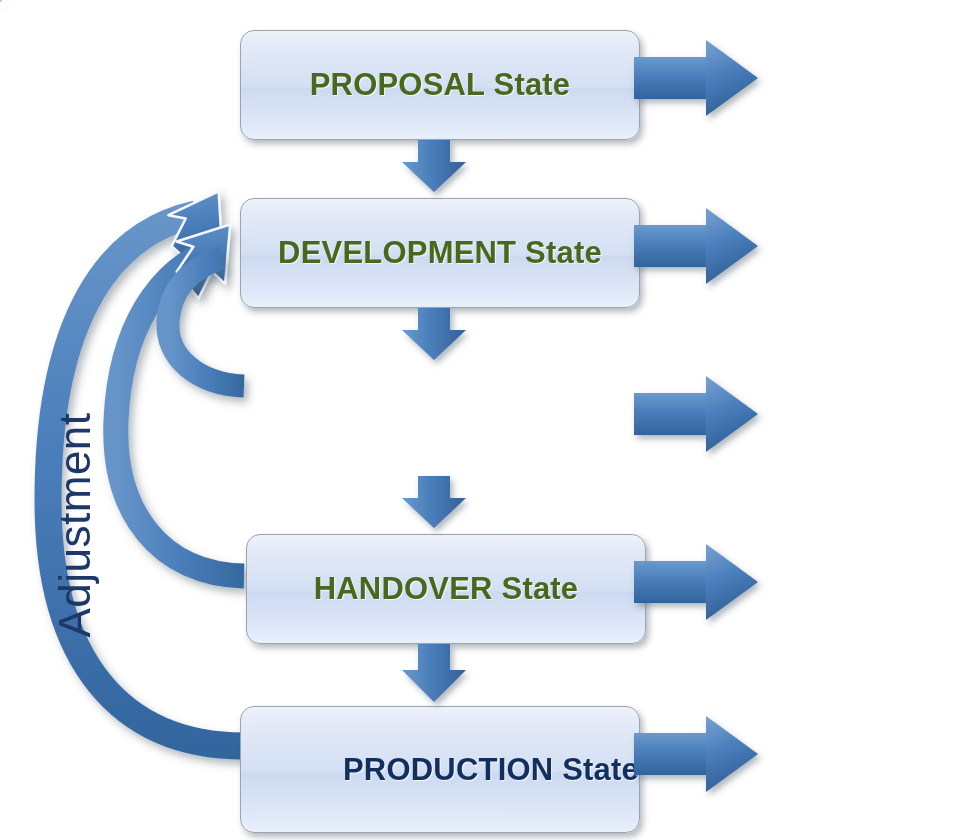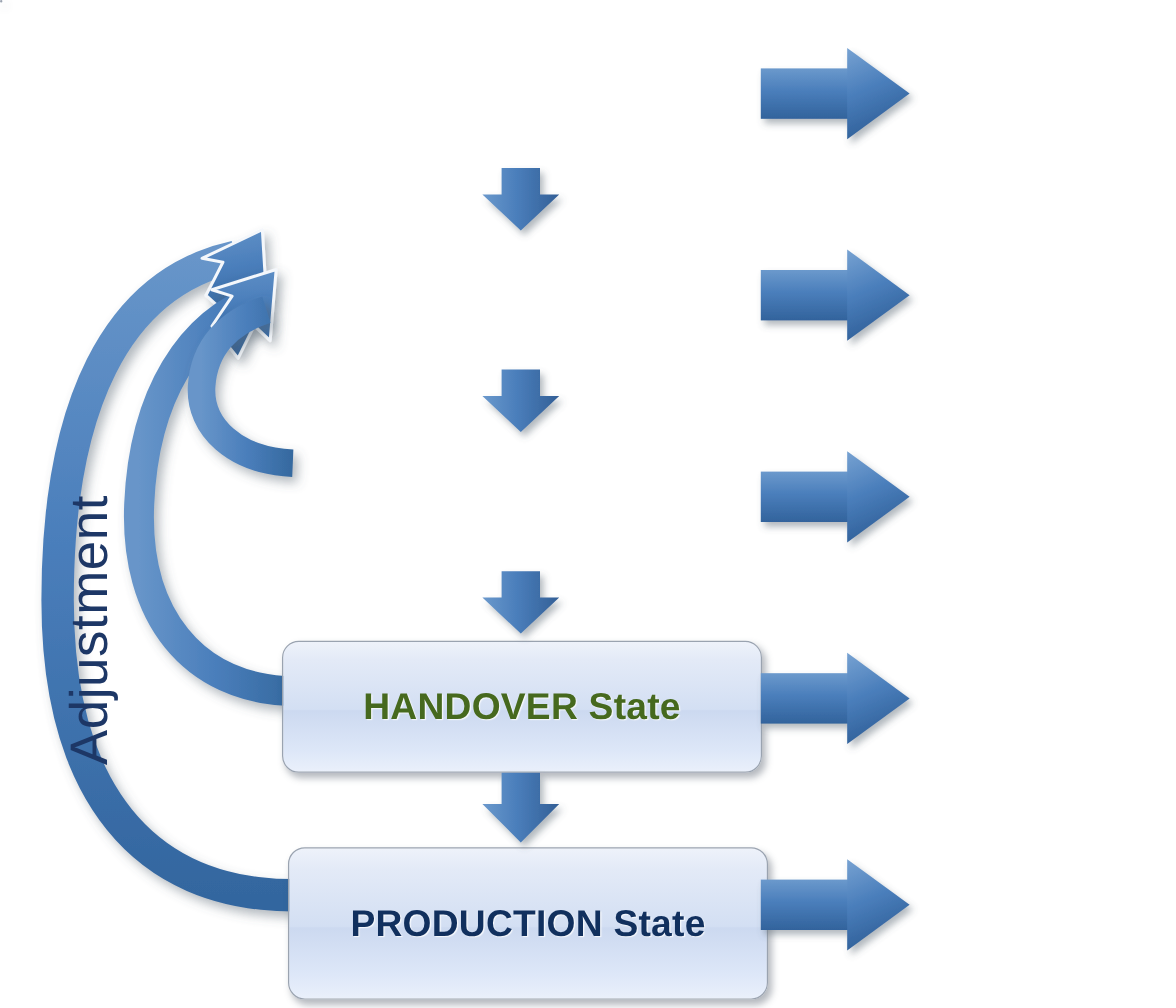--- a/index.html
+++ b/index.html
@@ -185,28 +185,34 @@
     </div>
 
     <div id="archive-subtitle">
       <div>waiting</div>
       <div>to be</div>
       <div>reanimated</div>
     </div>
 
   </div>
 
-
-
-
-  <div class="state-box state-green" style="left:235px; top:534px; width:400px; height:110px;">
+  <div class="state-box state-green" style="left:240px; top:30px; width:400px; height:110px;">
+    <span class="state-label">PROPOSAL State</span>
+  </div>
+
+  <div class="state-box state-green" style="left:240px; top:198px; width:400px; height:110px;">
+    <span class="state-label">DEVELOPMENT State</span>
+  </div>
+
+
+  <div class="state-box state-green" style="left:246px; top:534px; width:400px; height:110px;">
     <span class="state-label">HANDOVER State</span>
   </div>
 
-  <div class="state-box state-navy" style="left:240px; top:706px; width:400px; height:127px;">
+  <div class="state-box state-navy" style="left:240px; top:706px; width:400px; height:127px;justify-content:flex-end;">
     <span class="state-label">PRODUCTION State</span>
   </div>
 
   <svg class="svg-layer" id="arrows-front" viewBox="0 0 980 840">
     <defs>
       <linearGradient id="downGrad" x1="0" y1="0" x2="1" y2="0">
         <stop offset="0%" stop-color="#6b99cc"></stop>
         <stop offset="45%" stop-color="#4a7ebb"></stop>
         <stop offset="100%" stop-color="#335f96"></stop>
       </linearGradient>

